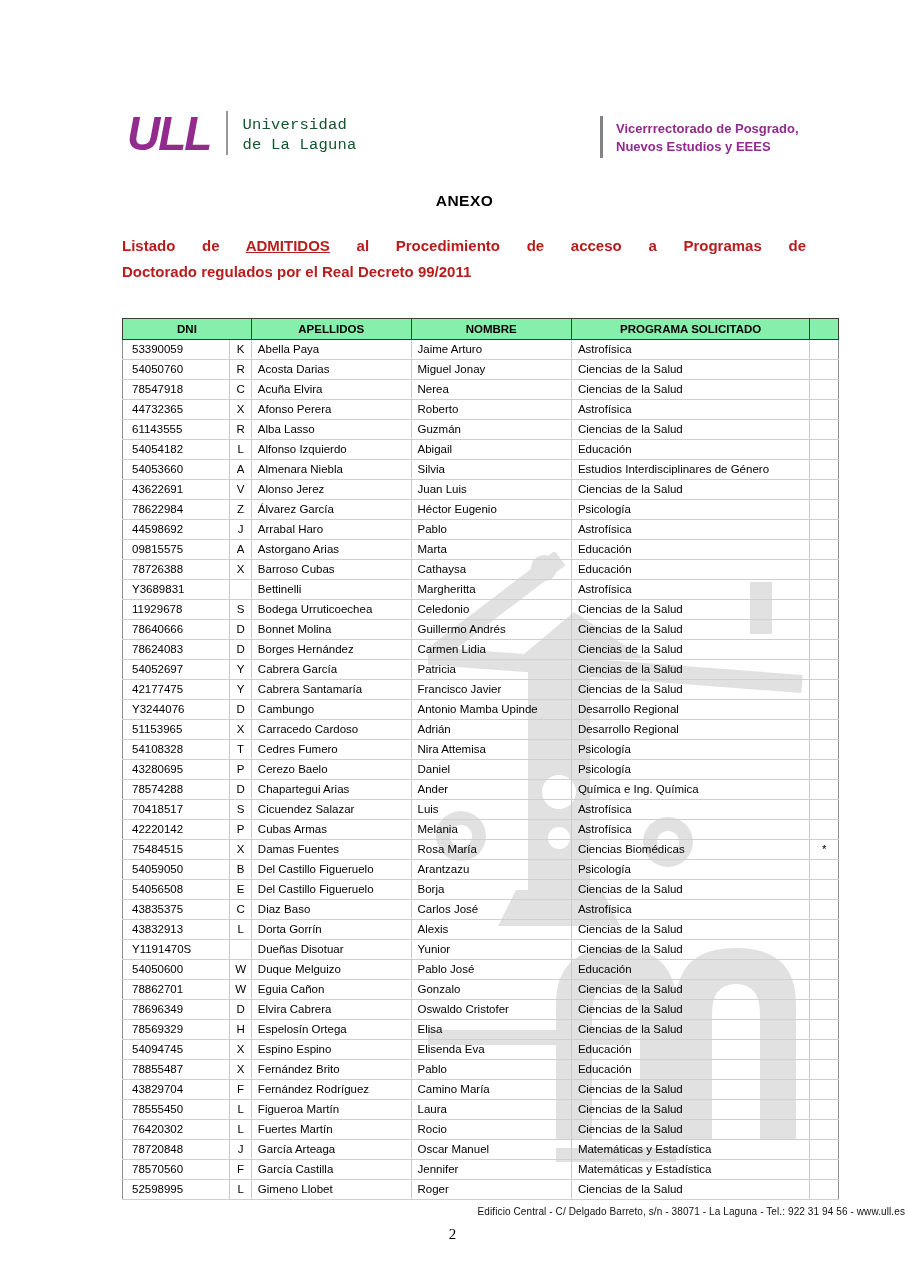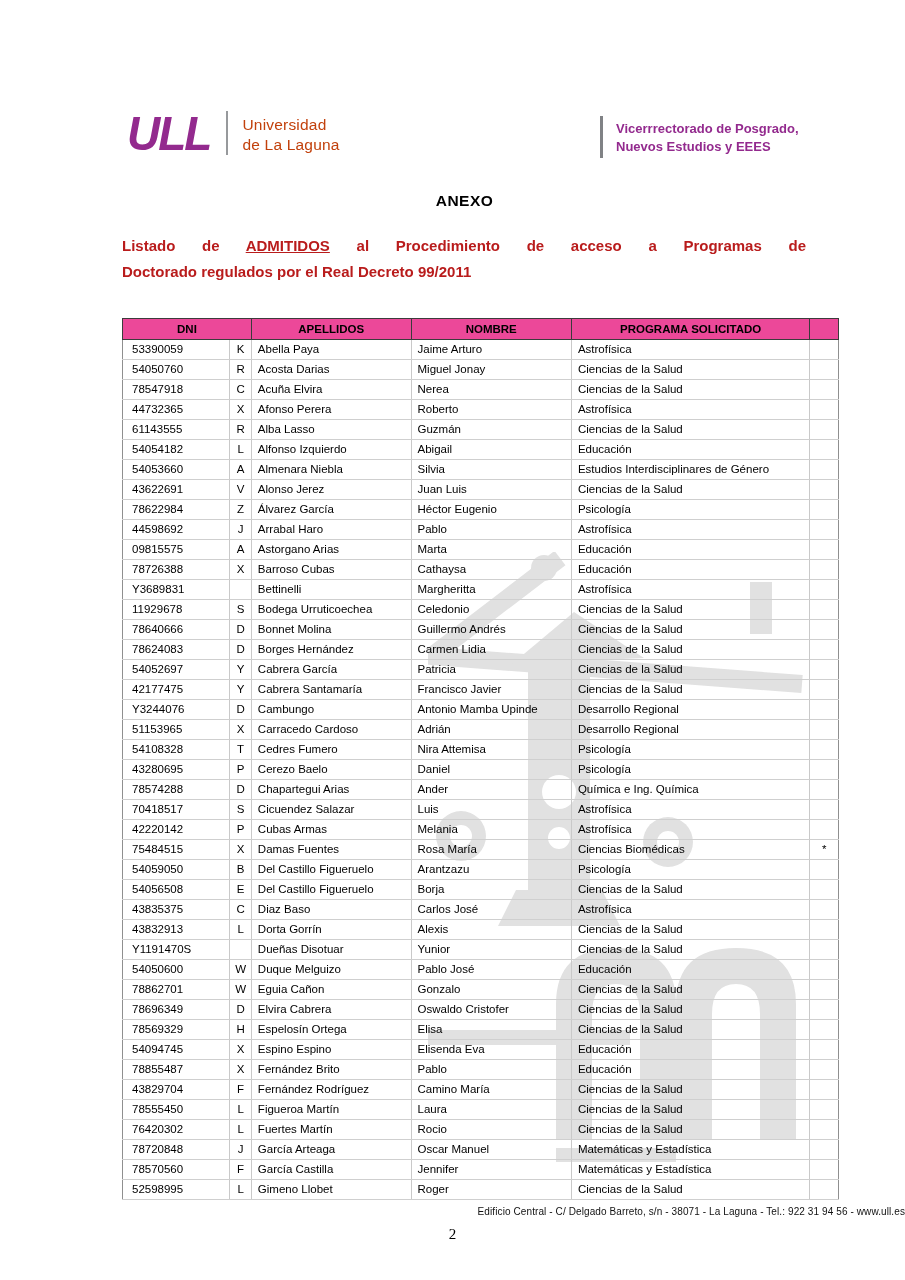--- a/index.html
+++ b/index.html
@@ -12,21 +12,21 @@
 
   
   .brand-header { position:absolute; top:110px; left:127px; right:67px; display:flex; }
   .logo-lockup { display:flex; align-items:center; }
   .ull-wordmark {
     font-size:46px; font-weight:bold; font-style:italic;
     letter-spacing:-2px; color:var(--brand-purple); line-height:1;
     transform:scaleY(1.05);
   }
   .logo-divider { width:2px; height:44px; background:#97999c; margin:0 14px 0 16px; }
-  .university-name { font-size:15.5px; color:#c2410c; line-height:20px; padding-top:3px; letter-spacing:.2px; }
+  .university-name { font-size:15.5px; color:#14532d; line-height:20px; padding-top:3px; letter-spacing:.2px;font-family:Liberation Mono, monospace; }
   .office-lockup { position:absolute; left:429px; top:6px; display:flex;padding-left:44px; }
   .office-divider { width:3px; height:42px; background:#808285; margin-right:13px; }
   .office-name { font-size:13px; font-weight:bold; color:var(--brand-purple); line-height:17.5px; padding-top:4px; }
 
   
   .page-title { position:absolute; top:192px; left:0; width:100%; text-align:center;
     font-size:15.5px; font-weight:bold; color:#000; letter-spacing:.5px;padding-left:24px; }
   .intro { position:absolute; top:233px; left:122px; width:684px;
     font-size:15px; font-weight:bold; color:#b91c1c; line-height:26px; }
   .intro .line1 { text-align:justify; text-align-last:justify; white-space:nowrap; }
@@ -40,21 +40,21 @@
   .table-wrap { position:absolute; left:122px; top:318px; width:717px; z-index:1; }
   table.roster { width:100%; border-collapse:collapse; table-layout:fixed;
     font-size:11.5px; color:#000; background:transparent; border:1px solid #8f8f8f; }
   col.c-dni    { width:15.0%; }
   col.c-letter { width:3.0%;  }
   col.c-ape    { width:22.3%; }
   col.c-nom    { width:22.4%; }
   col.c-prog   { width:33.3%; }
   col.c-flag   { width:4.0%;  }
   thead th {
-    background:#ec4899; border:1px solid #3c3c3c;
+    background:#86efac; border:1px solid #3c3c3c;
     font-weight:bold; font-size:11.5px; height:21px; text-align:center; padding:0 2px;
   }
   tbody td {
     height:19px; line-height:19px; white-space:nowrap; overflow:hidden;
     border-right:1px solid #c9c9c9; border-bottom:1px solid #cfcfcf;
     background:transparent; padding:0 2px 0 6px; vertical-align:middle;
   }
   tbody td.dni { padding-left:9px; }
   tbody td.letter { text-align:center; padding:0; }
   tbody td.flag { text-align:center; padding:0; }

